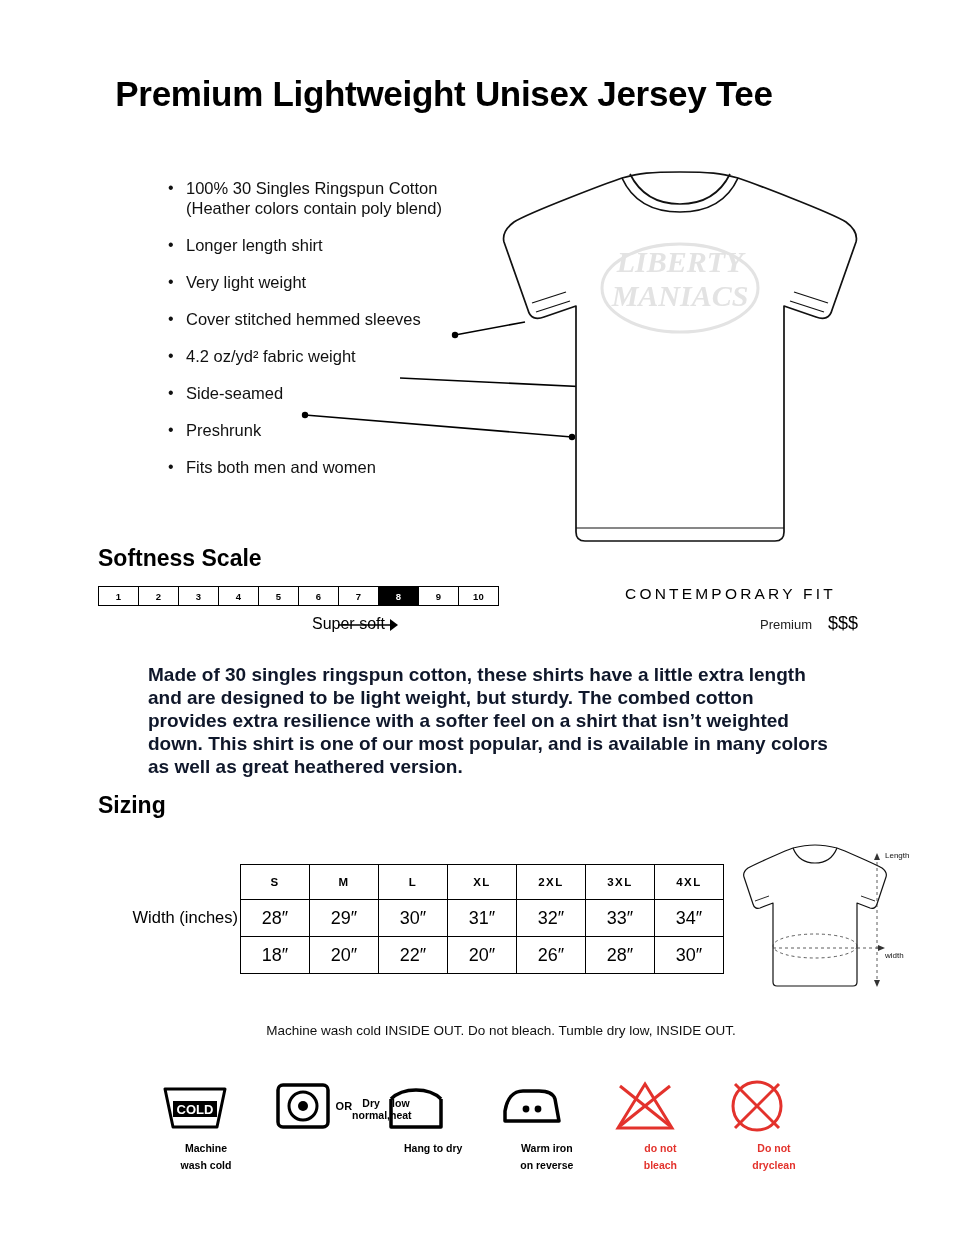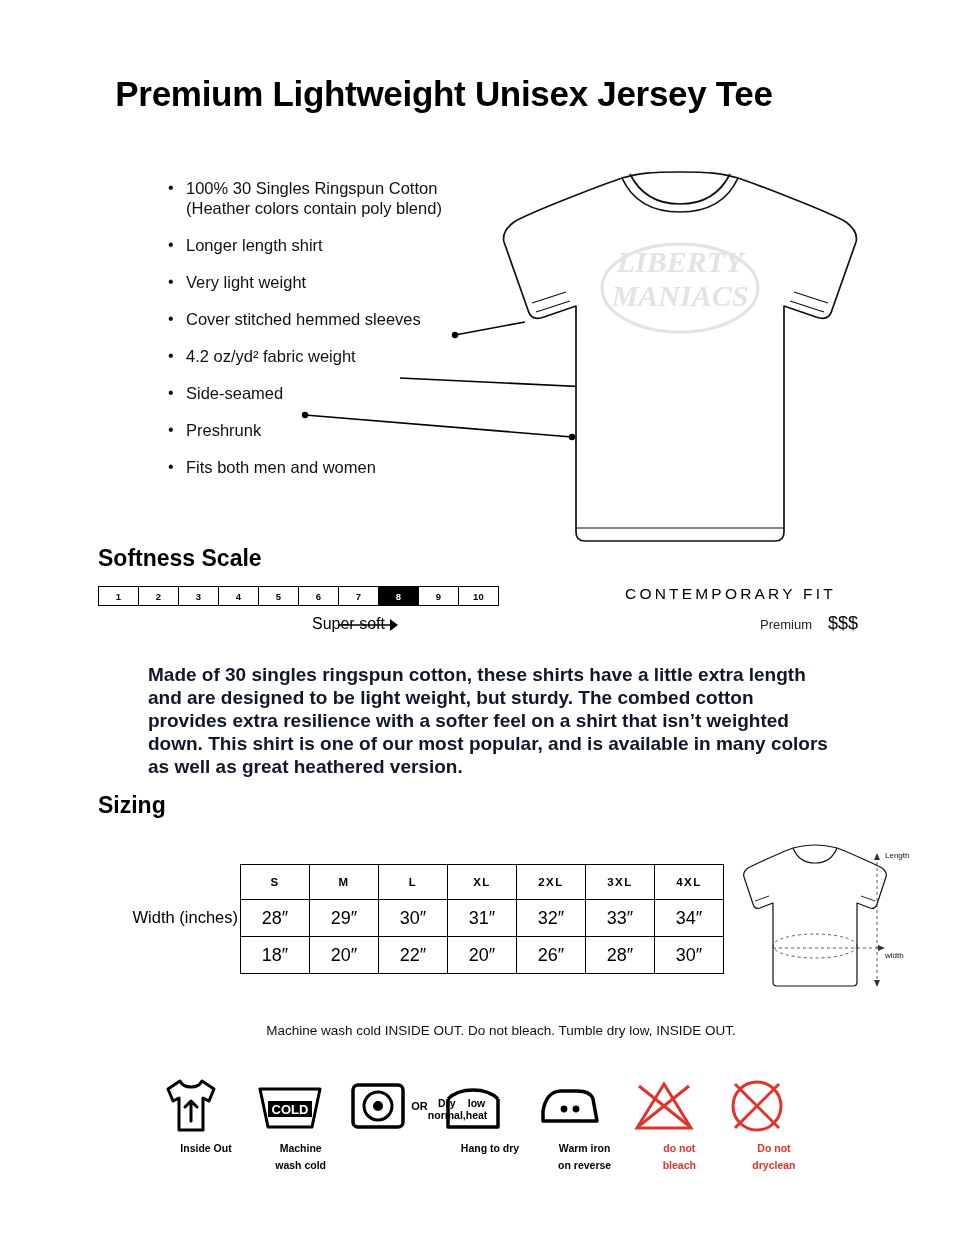--- a/index.html
+++ b/index.html
@@ -405,29 +405,20 @@
   <ellipse cx="80" cy="110" rx="42" ry="12" fill="none" stroke="#333" stroke-width="0.8" stroke-dasharray="3,3"></ellipse>
   <line x1="38" y1="112" x2="148" y2="112" stroke="#333" stroke-width="0.8" stroke-dasharray="3,3"></line>
   <path d="M143 109 L150 112 L143 115 Z" fill="#333"></path>
   <text x="150" y="122" font-family="Liberation Sans, sans-serif" font-size="8" fill="#111">width</text>
 </svg>
 
 <div class="care-text">Machine wash cold INSIDE OUT. Do not bleach. Tumble dry low, INSIDE OUT.</div>
 
 <div class="care-icons">
 
-  <div class="care-item">
-    <div class="glyph">
-      <svg width="62" height="58" viewBox="0 0 62 58">
-        <path d="M20 4 L8 12 L13 24 L19 21 L19 53 L43 53 L43 21 L49 24 L54 12 L42 4 C38 12 24 12 20 4 Z" fill="none" stroke="#000" stroke-width="3" stroke-linejoin="round"></path>
-        <path d="M31 44 L31 24 M31 24 L25 30 M31 24 L37 30" stroke="#000" stroke-width="3" fill="none" stroke-linecap="round"></path>
-      </svg>
-    </div>
-    <div class="cap">Inside Out</div>
-  </div>
 
   <div class="care-item">
     <div class="glyph">
       <svg width="70" height="58" viewBox="0 0 70 58">
         <path d="M5 12 L65 12 L57 50 L13 50 Z" fill="none" stroke="#000" stroke-width="3" stroke-linejoin="round"></path>
         <rect x="13" y="24" width="44" height="16" fill="#000"></rect>
         <text x="35" y="37" text-anchor="middle" font-family="Liberation Sans, sans-serif" font-size="13" font-weight="bold" fill="#fff">COLD</text>
       </svg>
     </div>
     <div class="cap">Machine</div>

